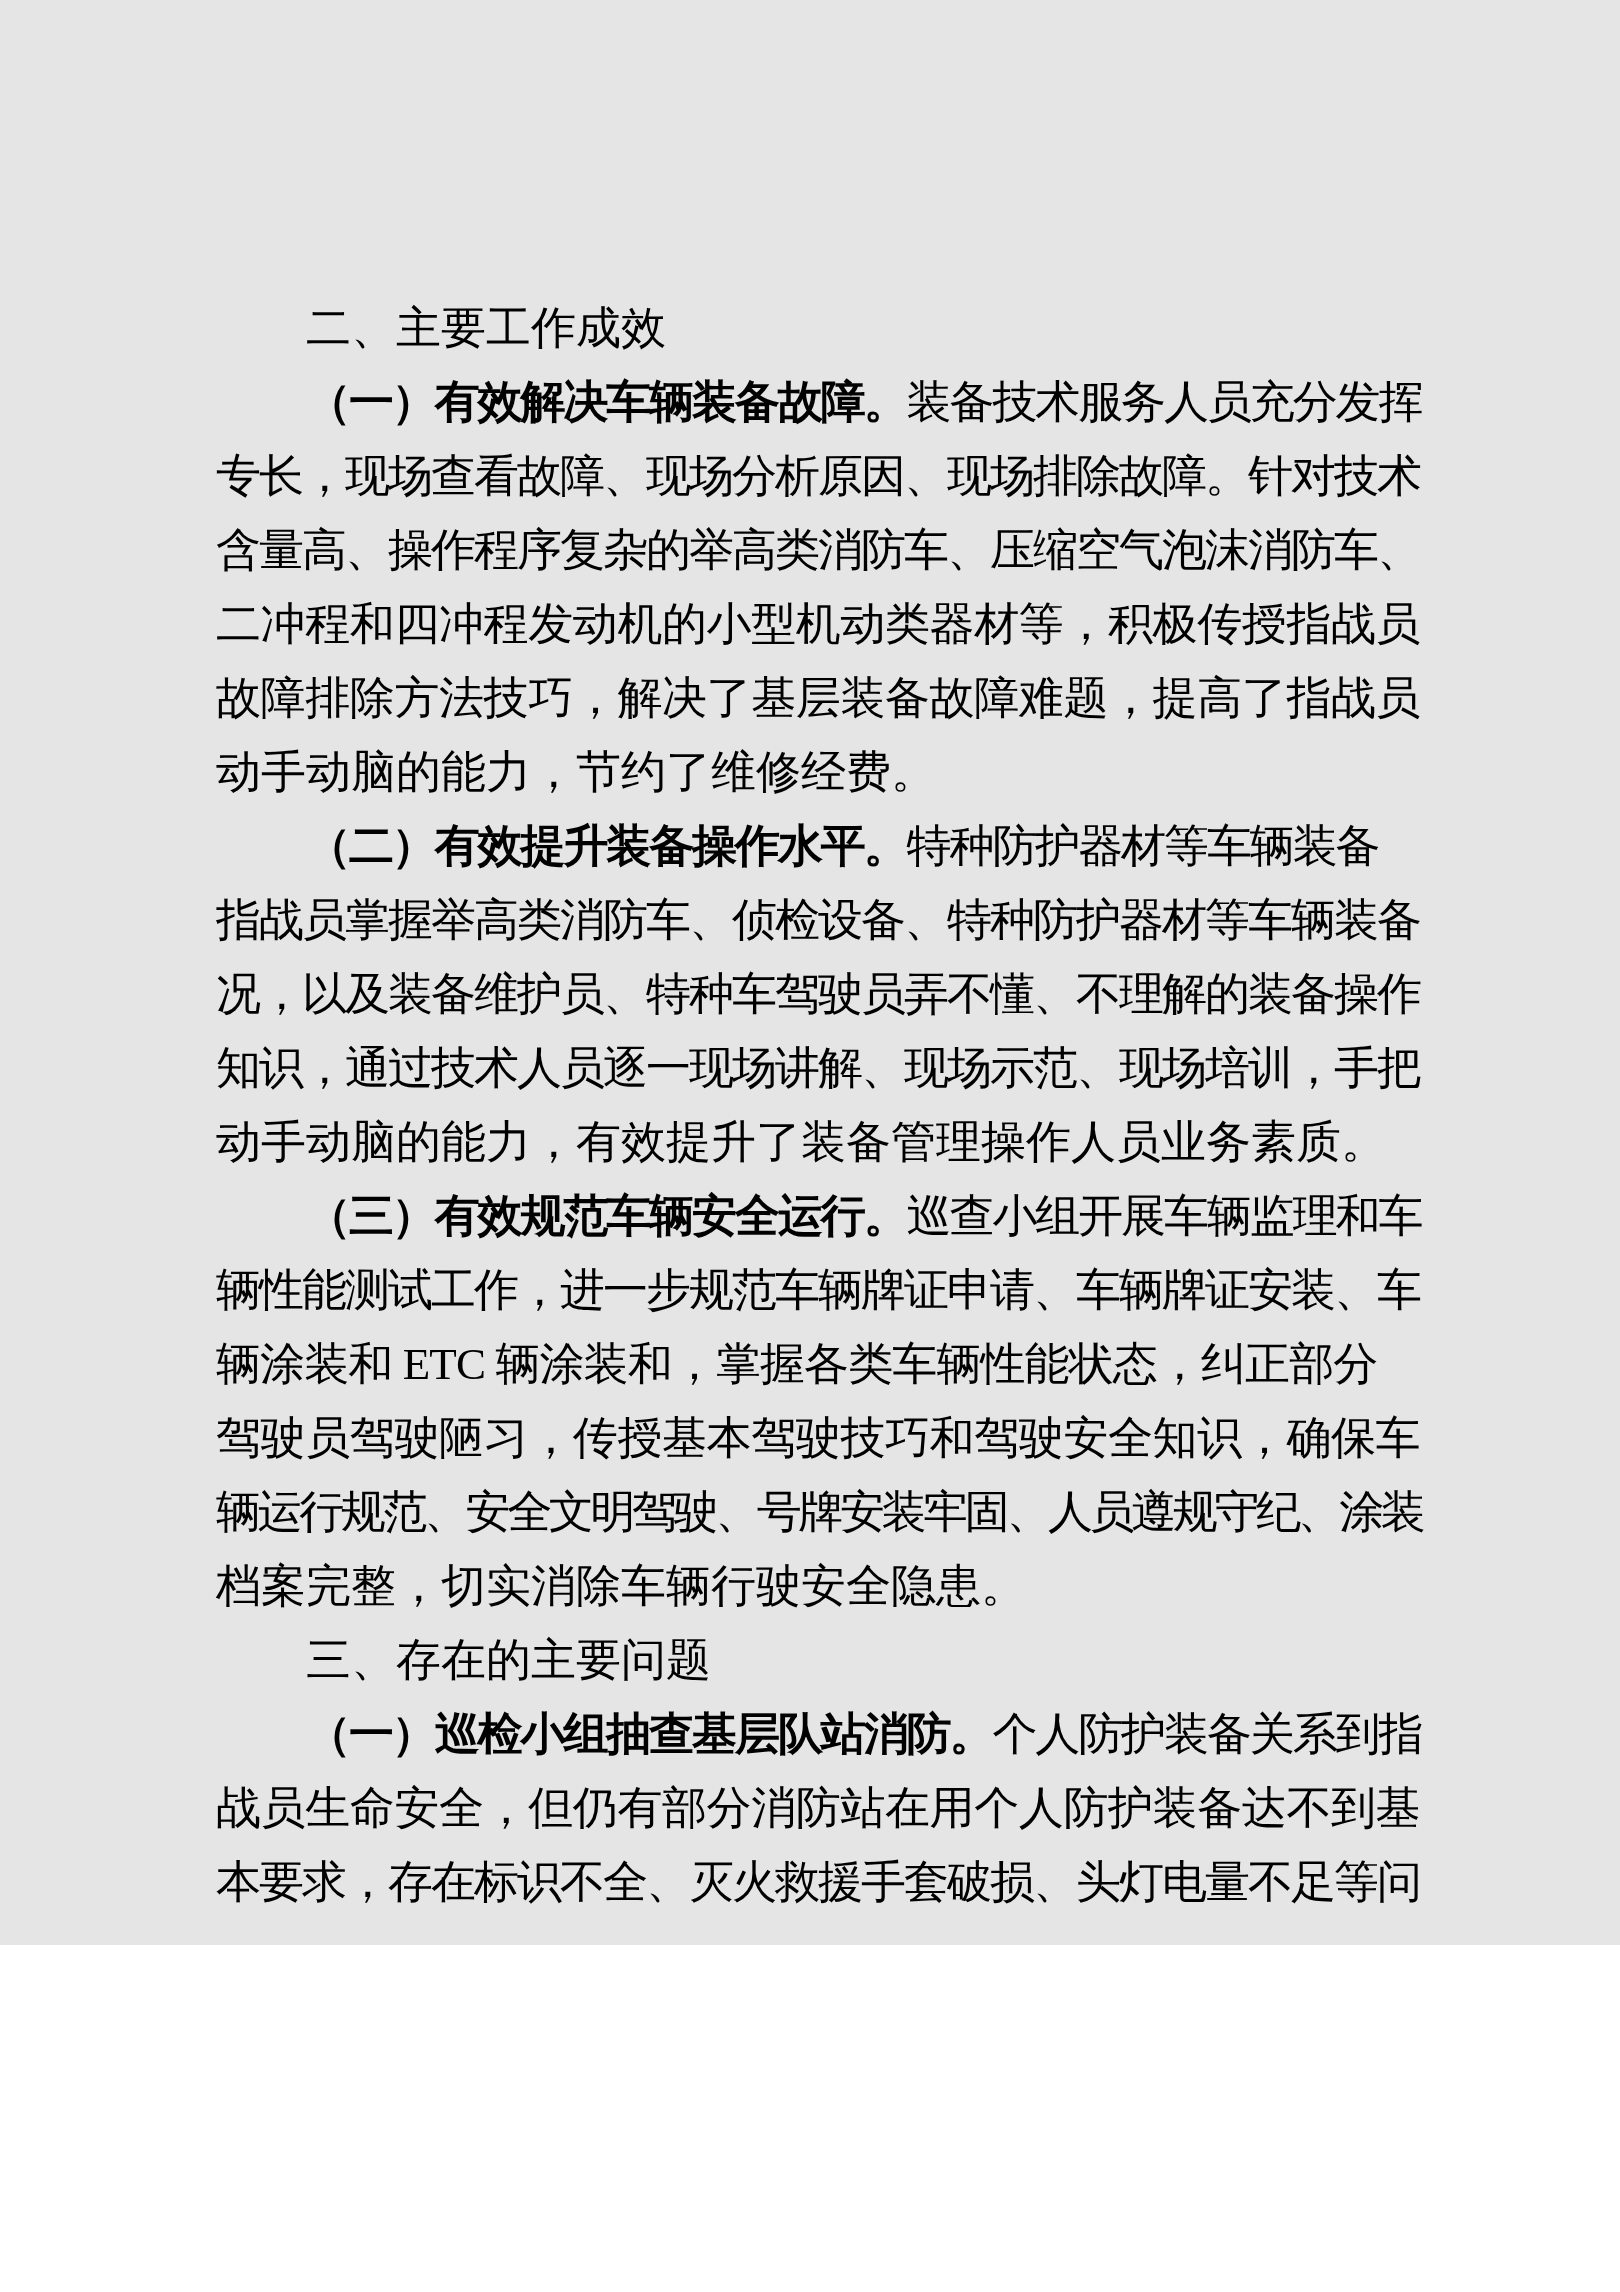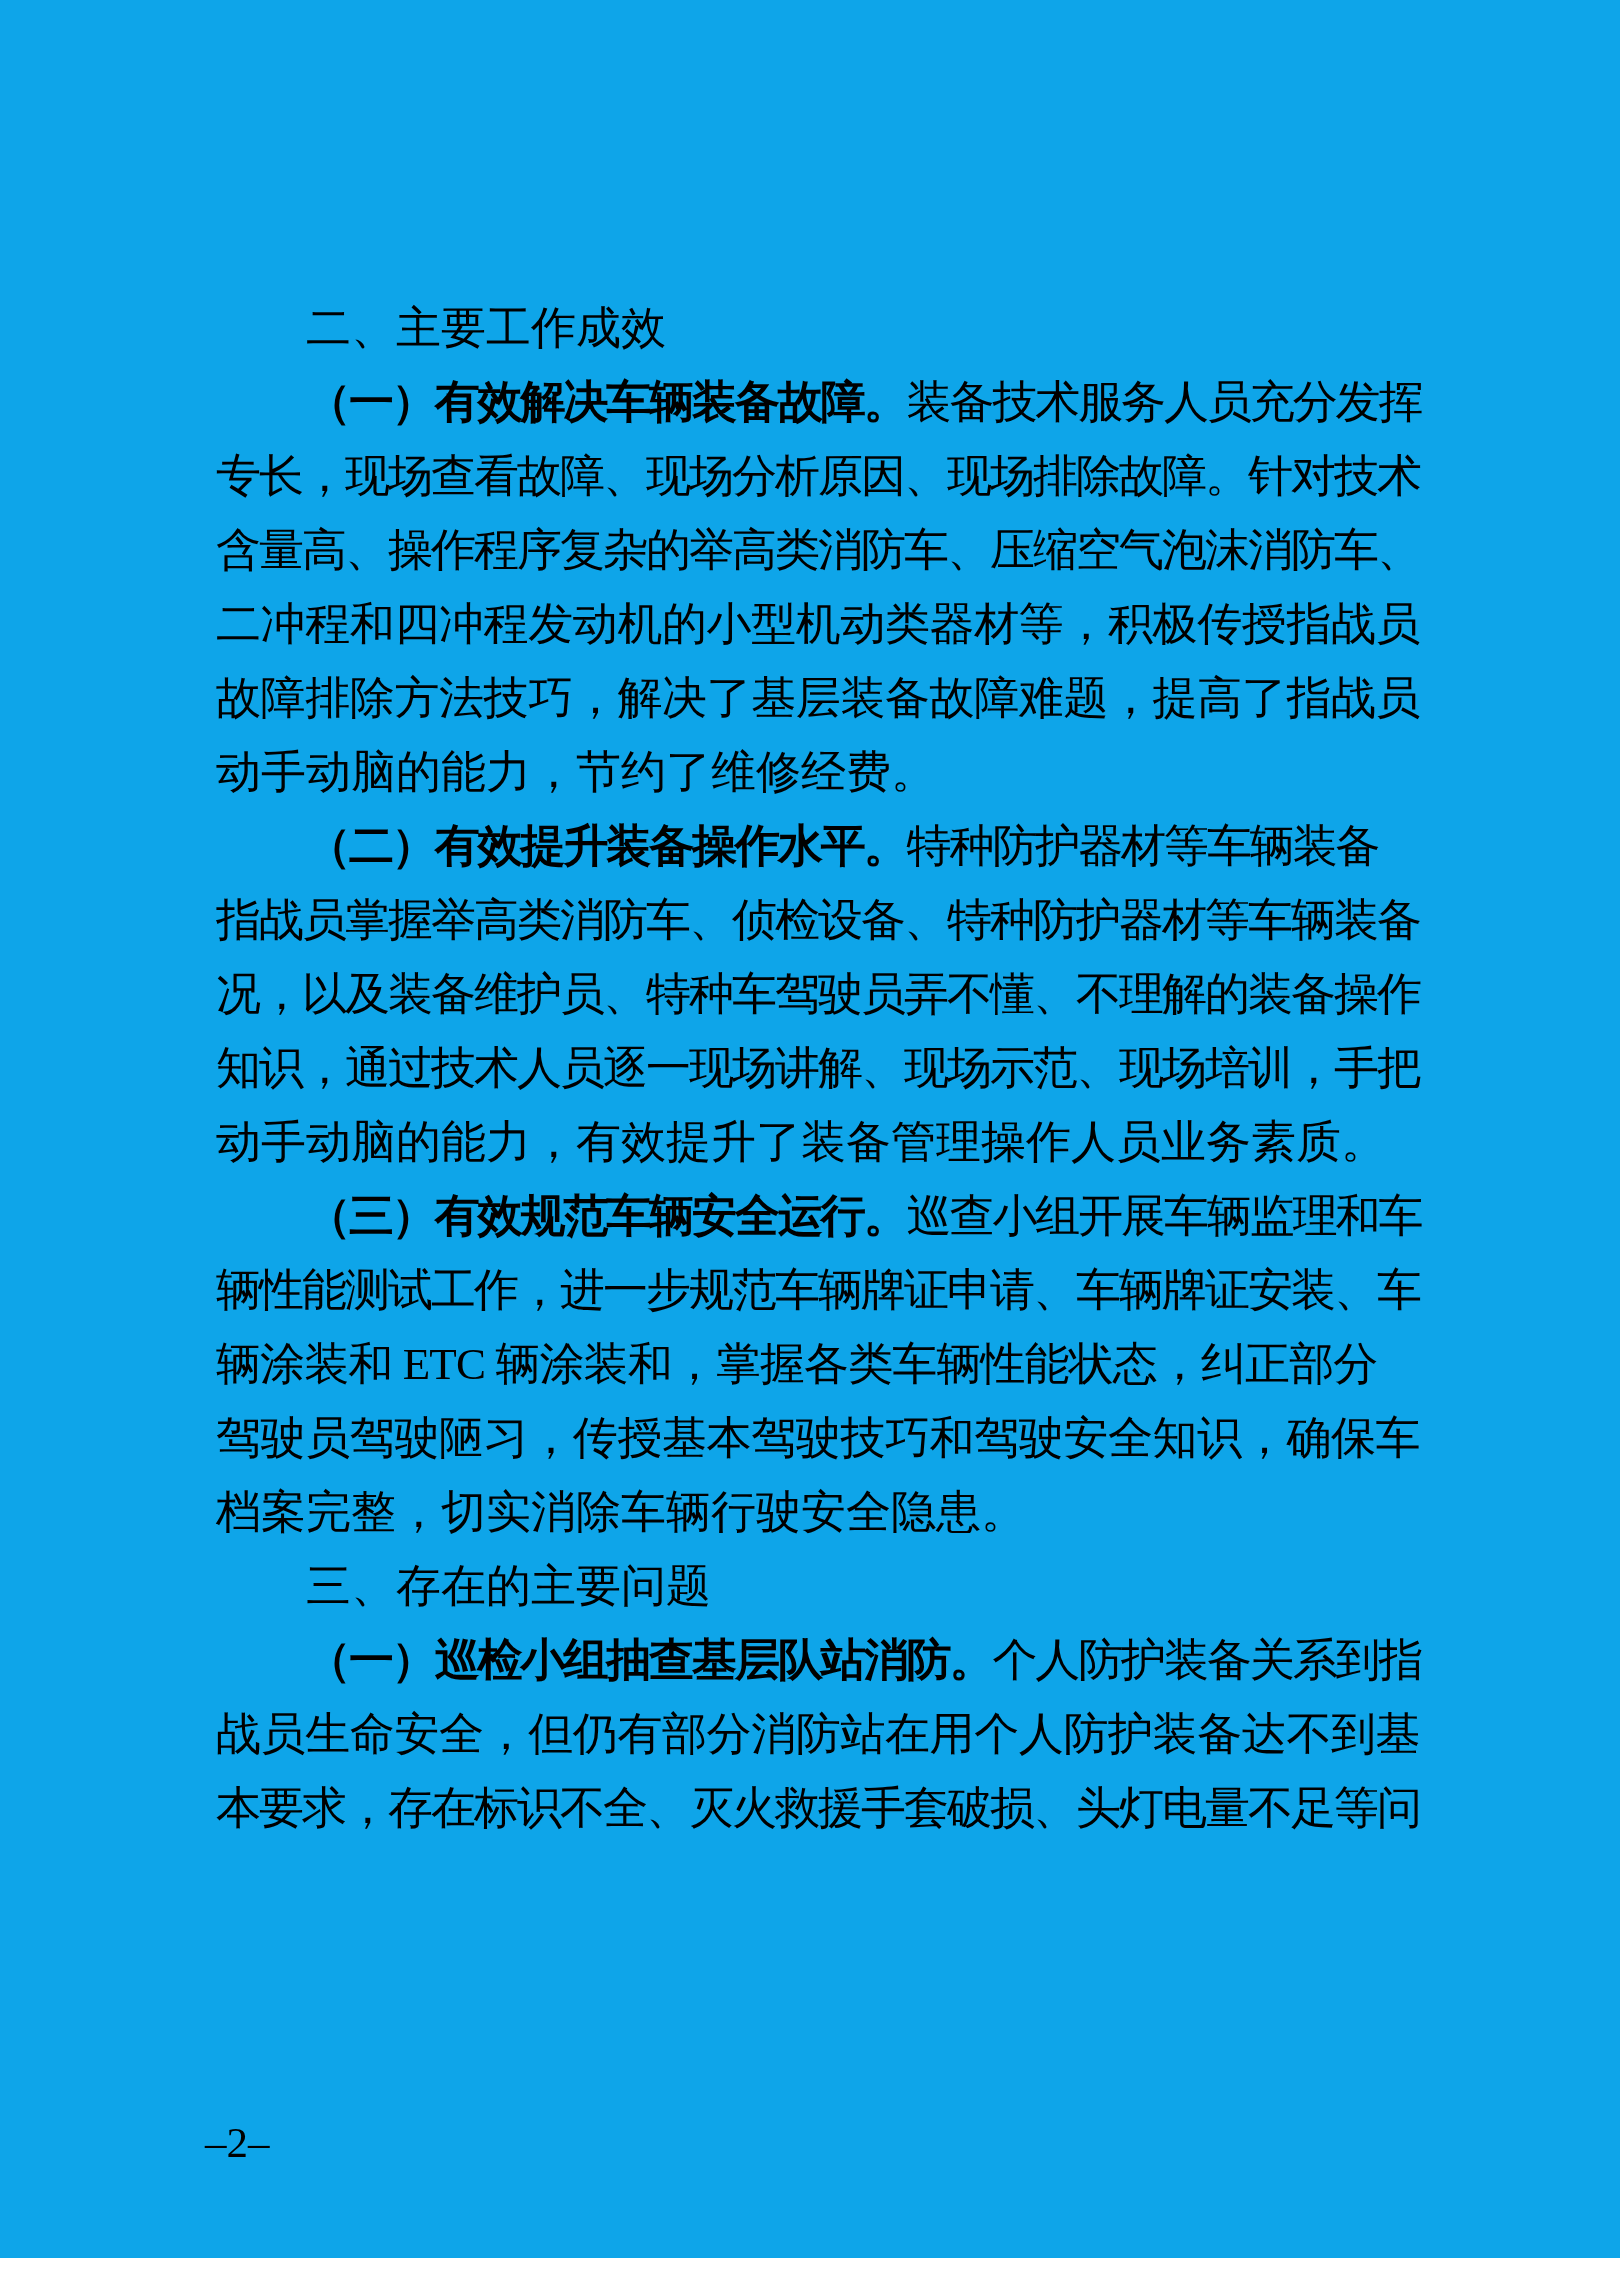--- a/index.html
+++ b/index.html
@@ -4,22 +4,22 @@
 <style>
   * { margin: 0; padding: 0; box-sizing: border-box; }
   html, body { background: #ffffff; }
   body {
     width: 1620px; height: 2293px; position: relative;
     font-family: "Liberation Sans", sans-serif;
     color: #000000;
   }
   .page {
     position: absolute; left: 0; top: 0;
-    width: 1620px; height: 2258px;
-    background: #0ea5e9; overflow: hidden;
+    width: 1620px; height: 1945px;
+    background: #e5e5e5; overflow: hidden;
   }
   .textblock {
     position: absolute; left: 216px; top: 291px; width: 1208px;
   }
   .line {
     height: 74px; line-height: 74px;
     font-size: 45px;
     white-space: nowrap;
   }
   .line.indent { padding-left: 90px; }
@@ -45,20 +45,21 @@
       <div class="line"><span><span>动手动脑的能力，节约了维修经费。</span></span></div>
       <div class="line indent" style="letter-spacing: -2.1px;"><span><span class="bold">（二）有效提升装备操作水平。</span><span>特种防护器材等车辆装备</span></span></div>
       <div class="line" style="letter-spacing: -2px;"><span><span>指战员掌握举高类消防车、侦检设备、特种防护器材等车辆装备</span></span></div>
       <div class="line" style="letter-spacing: -2px;"><span><span>况，以及装备维护员、特种车驾驶员弄不懂、不理解的装备操作</span></span></div>
       <div class="line" style="letter-spacing: -2px;"><span><span>知识，通过技术人员逐一现场讲解、现场示范、现场培训，手把</span></span></div>
       <div class="line"><span><span>动手动脑的能力，有效提升了装备管理操作人员业务素质。</span></span></div>
       <div class="line indent" style="letter-spacing: -2.1px;"><span><span class="bold">（三）有效规范车辆安全运行。</span><span>巡查小组开展车辆监理和车</span></span></div>
       <div class="line" style="letter-spacing: -2px;"><span><span>辆性能测试工作，进一步规范车辆牌证申请、车辆牌证安装、车</span></span></div>
       <div class="line" style="letter-spacing: -0.9px;"><span><span>辆涂装和</span><span class="latin"> ETC </span><span>辆涂装和，掌握各类车辆性能状态，纠正部分</span></span></div>
       <div class="line" style="letter-spacing: -0.4px;"><span><span>驾驶员驾驶陋习，传授基本驾驶技巧和驾驶安全知识，确保车</span></span></div>
+      <div class="line" style="letter-spacing: -3.4px;"><span><span>辆运行规范、安全文明驾驶、号牌安装牢固、人员遵规守纪、涂装</span></span></div>
       <div class="line"><span><span>档案完整，切实消除车辆行驶安全隐患。</span></span></div>
       <div class="line indent"><span><span>三、存在的主要问题</span></span></div>
       <div class="line indent" style="letter-spacing: -2.1px;"><span><span class="bold">（一）巡检小组抽查基层队站消防。</span><span>个人防护装备关系到指</span></span></div>
       <div class="line" style="letter-spacing: -0.4px;"><span><span>战员生命安全，但仍有部分消防站在用个人防护装备达不到基</span></span></div>
       <div class="line" style="letter-spacing: -2px;"><span><span>本要求，存在标识不全、灭火救援手套破损、头灯电量不足等问</span></span></div>
     </div>
   <div class="pageno">–2–</div>
 </div>
 
 

